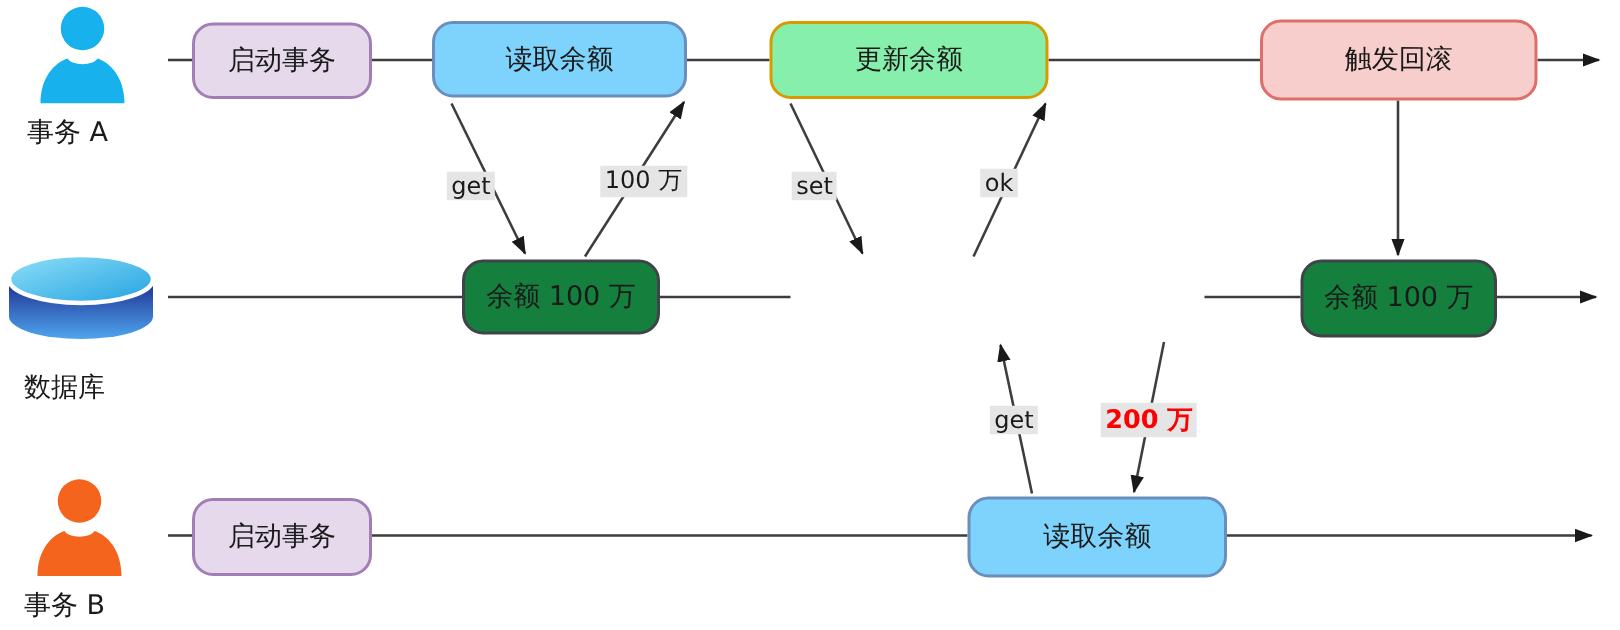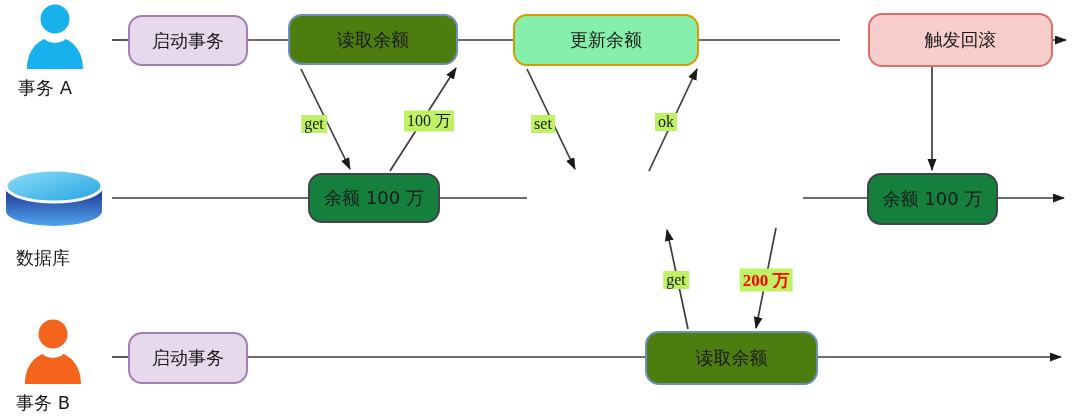--- a/index.html
+++ b/index.html
@@ -6,32 +6,32 @@
   .canvas{
     position:relative;width:1080px;height:420px;background:#ffffff;
     font-family:"DejaVu Sans","Liberation Sans",sans-serif;color:#1a1a1a;overflow:hidden;
   }
   .edge-layer{position:absolute;left:0;top:0;width:1080px;height:420px;z-index:0;}
   .node{
     position:absolute;z-index:2;display:flex;align-items:center;justify-content:center;
     border-radius:14px;font-size:18px;line-height:1;box-sizing:border-box;white-space:nowrap;
   }
   .purple{background:#E6D9EC;border:2px solid #A17FB5;}
-  .blue{background:#4d7c0f;border:2px solid #6C8EBF;}
+  .blue{background:#7dd3fc;border:2px solid #6C8EBF;}
   .orange{background:#86efac;border:2px solid #D79B00;}
-  .pink{background:#F8CECC;border:2px solid #DF6E6A;margin-left:28px;}
+  .pink{background:#F8CECC;border:2px solid #DF6E6A;}
   .green{background:#15803d;border:2px solid #40444A;}
   .yellow{background:#FCFC86;border:2px solid #40444A;}
   .lane-icon{position:absolute;z-index:2;}
   .lane-label{
     position:absolute;z-index:2;font-size:18px;text-align:left;white-space:nowrap;
   }
   .edge-label{
-    position:absolute;z-index:3;font-size:16px;background:#bef264;padding:0 3px;
-    white-space:nowrap;transform:translate(-50%,-50%);font-family:Liberation Serif, serif;
+    position:absolute;z-index:3;font-size:16px;background:#e5e5e5;padding:0 3px;
+    white-space:nowrap;transform:translate(-50%,-50%);
   }
   .edge-label.red{color:#FF0000;font-weight:bold;font-size:17px;}
 </style>
 </head>
 <body>
 
 <div class="canvas">
 
   <svg class="edge-layer" width="1080" height="420" viewBox="0 0 1080 420">
     <defs>

